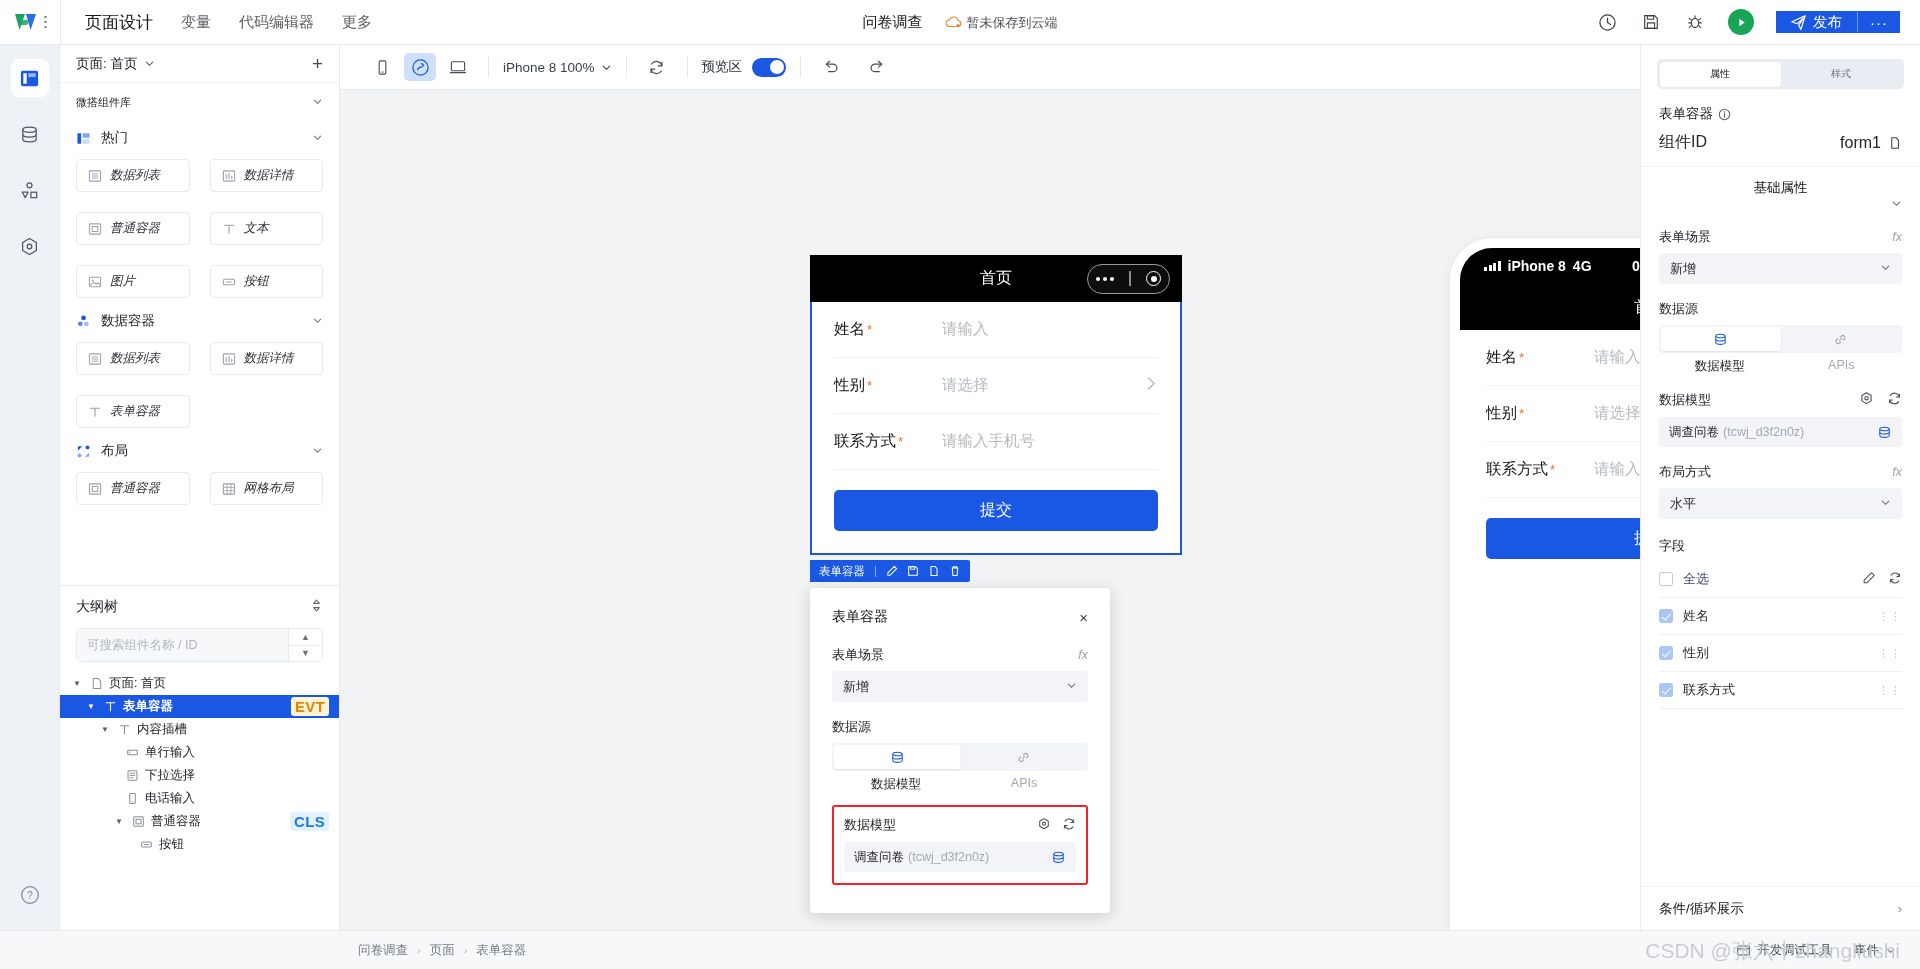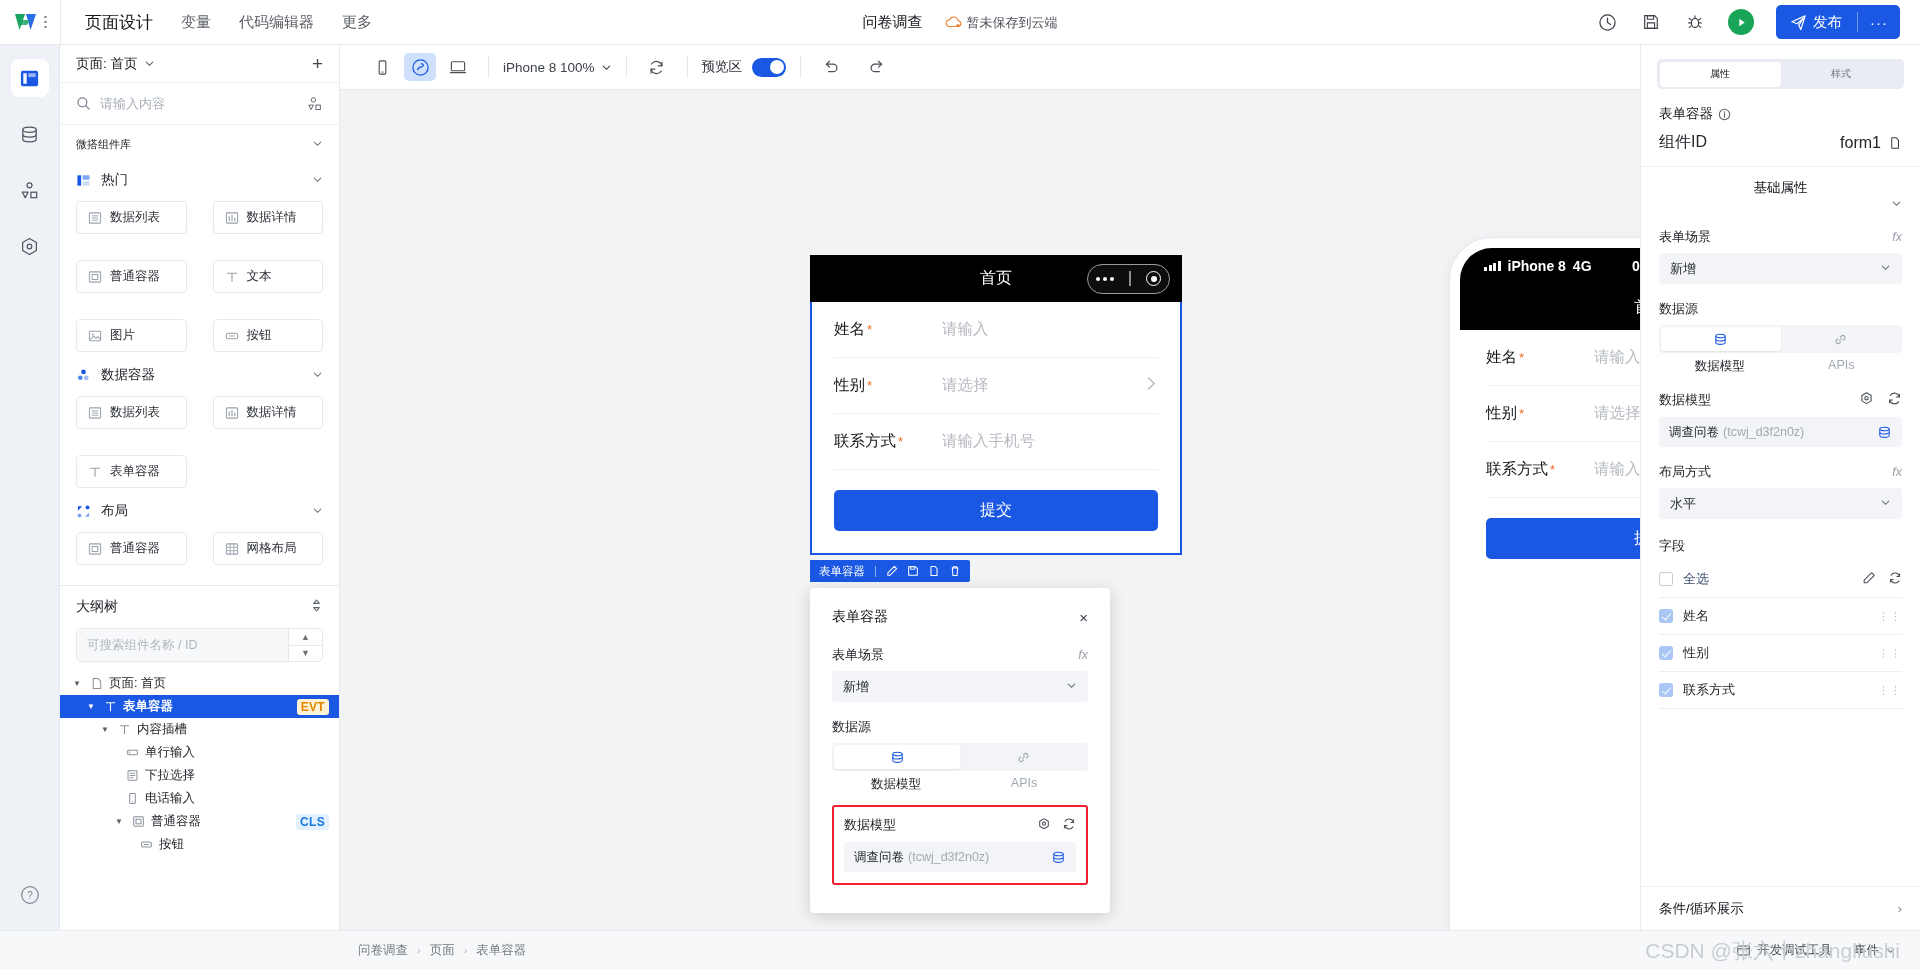--- a/index.html
+++ b/index.html
@@ -28,22 +28,22 @@
     position: absolute; left: 0; right: 0; top: 0; height: 45px;
     display: flex; align-items: center; justify-content: center; gap: 22px; pointer-events: none;
   }
   .proj-name { font-size: 15px; color: #13161a; font-weight: 500; }
   .save-state { display: flex; align-items: center; gap: 5px; font-size: 13px; color: #4a4f57; }
   .cloud-ic { position: relative; width: 17px; height: 13px; }
   .topright { margin-left: auto; display: flex; align-items: center; gap: 22px; padding-right: 20px; }
   .ticon { width: 22px; height: 22px; color: #3c4049; display: flex; align-items: center; justify-content: center; cursor: pointer; }
   .run-btn { width: 26px; height: 26px; border-radius: 50%; background: #18a558; display: flex; align-items: center; justify-content: center; cursor: pointer; }
   .publish {
-    display: flex; align-items: center; background: #1a58e3; border-radius: 5px;
-    height: 34px; color: #fff; font-size: 14.5px; cursor: pointer; overflow: hidden;
+    display: flex; align-items: center; background: #1a58e3; border-radius: 0;
+    height: 22px; color: #fff; font-size: 14.5px; cursor: pointer; overflow: hidden;
   }
   .publish .pmain { display: flex; align-items: center; gap: 6px; padding: 0 15px 0 14px; height: 34px; }
   .publish .pdiv { width: 1px; height: 20px; background: rgba(255,255,255,.38); }
   .publish .pmore { padding: 0 12px; height: 34px; display: flex; align-items: center; letter-spacing: 1px; font-size: 15px; }
 
   
   .body-wrap { flex: 1; display: flex; min-height: 0; }
 
   
   .rail {
@@ -64,21 +64,21 @@
   .lp-search input {
     flex: 1; border: 0; outline: 0; font-size: 13px; color: #1b1e23;
     font-family: "Liberation Sans", sans-serif; background: transparent;
   }
   .lp-search input::placeholder { color: #a9b0ba; }
   .lp-scroll { flex: 1; overflow: hidden; }
   .grp-title { height: 38px; display: flex; align-items: center; padding: 0 16px; font-size: 11px; color: #1b1e23; font-weight: 500; }
   .grp-title .caret { margin-left: auto; color: #70757d; }
   .cat-row { height: 34px; display: flex; align-items: center; padding: 0 16px; gap: 10px; font-size: 13.5px; color: #1b1e23; font-weight: 500; }
   .cat-row .caret { margin-left: auto; color: #70757d; font-weight: normal; }
-  .comp-grid { display: grid; grid-template-columns: 1fr 1fr; gap: 26px; padding: 4px 16px 6px 16px; }
+  .comp-grid { display: grid; grid-template-columns: 1fr 1fr; gap: 20px; padding: 4px 16px 6px 16px; font-style: italic; }
   .comp-card {
     height: 33px; border: 1px solid #e6e9ee; border-radius: 4px; display: flex; align-items: center;
     gap: 8px; padding-left: 11px; font-size: 12.5px; color: #2b2f36; background: #fff; cursor: pointer;
   }
   .comp-card .ci { color: #9aa1ad; display: flex; align-items: center; }
 
   
   .outline { border-top: 1px solid #e8eaed; background: #fff; height: 345px; flex: 0 0 345px; display: flex; flex-direction: column; }
   .ot-head { height: 42px; display: flex; align-items: center; padding: 0 16px; font-size: 14px; color: #1b1e23; font-weight: 500; }
   .ot-head .sortic { margin-left: auto; color: #606670; cursor: pointer; }
@@ -88,21 +88,21 @@
   .ot-search .steps { width: 34px; display: flex; flex-direction: column; border-left: 1px solid #e6e9ee; }
   .ot-search .steps div { flex: 1; display: flex; align-items: center; justify-content: center; color: #6b7179; font-size: 9px; cursor: pointer; }
   .ot-search .steps div + div { border-top: 1px solid #e6e9ee; }
   .tree { padding: 2px 0; font-size: 12.5px; color: #23262b; }
   .tnode { height: 23px; display: flex; align-items: center; gap: 6px; padding-right: 10px; cursor: pointer; }
   .tnode .tw { width: 14px; display: flex; align-items: center; justify-content: center; color: #5a5f67; font-size: 8px; }
   .tnode .tic { color: #8b919b; display: flex; align-items: center; }
   .tnode.sel { background: #1a58e3; color: #fff; }
   .tnode.sel .tic { color: #fff; }
   .tnode.sel .tw { color: #fff; }
-  .badge { margin-left: auto; font-size: 12px; font-weight: bold; padding: 1px 4px; border-radius: 3px; letter-spacing: .3px; }
+  .badge { margin-left: auto; font-size: 15px; font-weight: bold; padding: 1px 4px; border-radius: 3px; letter-spacing: .3px; }
   .badge.evt { background: #fff3d6; color: #e08600; }
   .badge.cls { background: #e3f0fe; color: #1a7ae3; }
 
   
   .center { flex: 1; display: flex; flex-direction: column; min-width: 0; background: #f2f3f5; }
   .ctoolbar { height: 45px; flex: 0 0 45px; background: #fff; border-bottom: 1px solid #e8eaed; display: flex; align-items: center; padding-left: 12px; }
   .tb-group { display: flex; align-items: center; gap: 6px; padding: 0 14px; justify-content: flex-end; }
   .tb-div { width: 1px; height: 22px; background: #e5e8ec; }
   .tb-btn { width: 32px; height: 28px; border-radius: 5px; display: flex; align-items: center; justify-content: center; color: #4a4f57; cursor: pointer; }
   .tb-btn.active { background: #cfe0fd; color: #1a58e3; }
@@ -360,36 +360,20 @@
       <div class="lp-head">
         <span class="pg">页面: 首页</span>
         <span class="chev">
           <svg width="11" height="11" viewBox="0 0 12 12">
               <path d="M2.5 4.5L6 8l3.5-3.5" fill="none" stroke="currentColor" stroke-width="1.2" stroke-linecap="round"></path>
             </svg>
         </span>
         <span class="plus">+</span>
       </div>
 
-      <div class="lp-search">
-        <span style="color:#7a8190;display:flex">
-          <svg width="15" height="15" viewBox="0 0 16 16">
-              <circle cx="6.8" cy="6.8" r="4.7" fill="none" stroke="currentColor" stroke-width="1.3"></circle>
-              <path d="M10.3 10.3L14 14" stroke="currentColor" stroke-width="1.3" stroke-linecap="round"></path>
-            </svg>
-        </span>
-        <input placeholder="请输入内容" style="">
-        <span style="color:#5d636d;display:flex">
-          <svg width="16" height="16" viewBox="0 0 18 18">
-              <circle cx="7.2" cy="4.4" r="2.5" fill="none" stroke="currentColor" stroke-width="1.1"></circle>
-              <path d="M4.6 15.2l-2.6-5h5.2z" fill="none" stroke="currentColor" stroke-width="1.1" stroke-linejoin="round"></path>
-              <rect x="10" y="10.2" width="5" height="5" fill="none" stroke="currentColor" stroke-width="1.1"></rect>
-            </svg>
-        </span>
-      </div>
 
       <div class="lp-scroll">
         <div class="grp-title">
           <span>微搭组件库</span>
           <span class="caret">
             <svg width="11" height="11" viewBox="0 0 12 12">
                 <path d="M2.5 4.5L6 8l3.5-3.5" fill="none" stroke="currentColor" stroke-width="1.2" stroke-linecap="round"></path>
               </svg>
           </span>
         </div>

